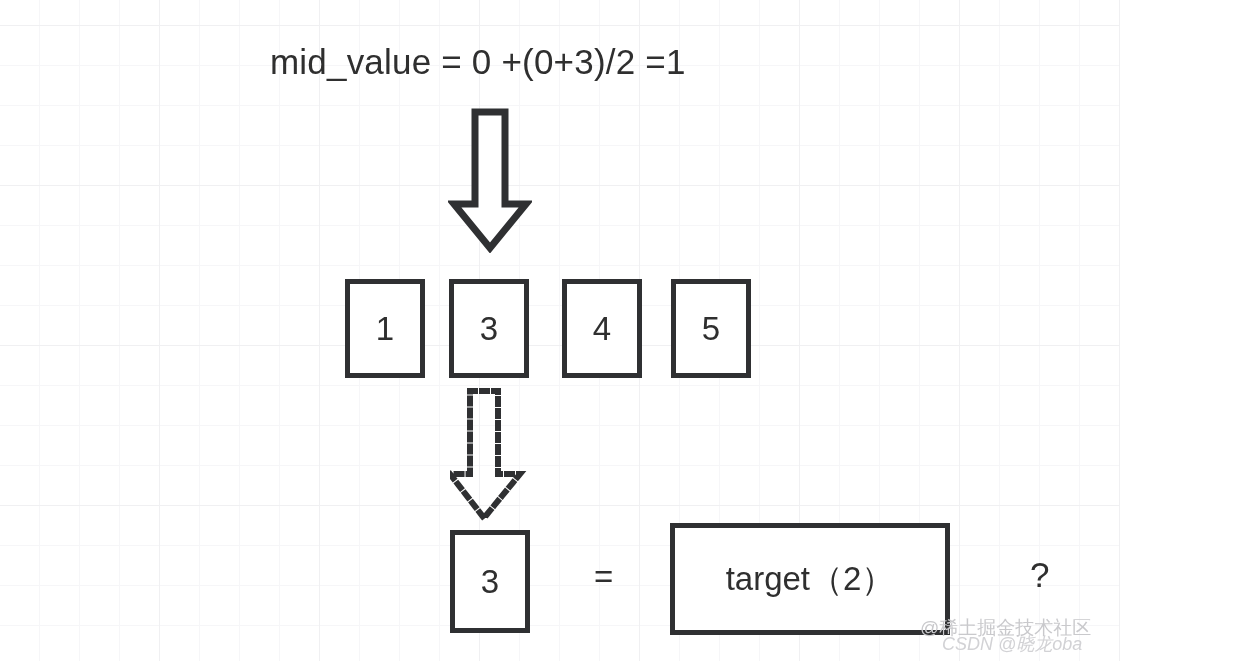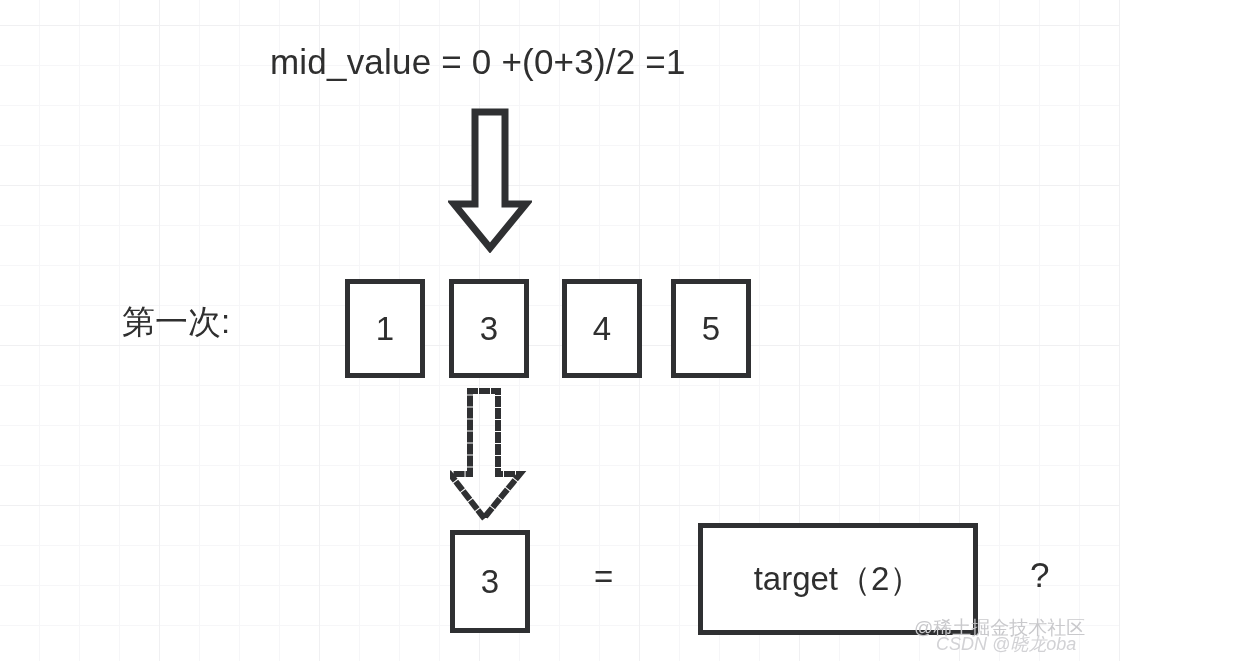--- a/index.html
+++ b/index.html
@@ -83,21 +83,20 @@
     height: 112px;
     box-sizing: border-box;
     border: 5px solid #2f3032;
     background: #ffffff;
     display: flex;
     align-items: center;
     justify-content: center;
     font-size: 33px;
     color: #2f2f2f;
     white-space: nowrap;
-    margin-left: 28px;
   }
 
   .equals-sign {
     position: absolute;
     left: 594px;
     top: 557px;
     font-size: 33px;
     line-height: 40px;
     color: #2f2f2f;
   }
@@ -122,21 +121,21 @@
   .dotted-arrow {
     position: absolute;
     left: 450px;
     top: 388px;
     width: 84px;
     height: 136px;
   }
 
   .watermark {
     position: absolute;
-    right: 6px;
+    right: 0;
     bottom: 4px;
     width: 200px;
     height: 46px;
   }
   .wm-line1 {
     position: absolute;
     left: 0;
     top: 4px;
     font-size: 19px;
     color: #c9c9cc;
@@ -152,21 +151,20 @@
     font-style: italic;
   }
 </style>
 </head>
 <body>
 
 <div id="canvas">
 
   <div class="formula-title">mid_value = 0 +(0+3)/2 =1</div>
 
-  <div class="round-label">第一次:</div>
 
   <div class="solid-arrow">
     <svg width="84" height="145" viewBox="0 0 84 145" xmlns="http://www.w3.org/2000/svg">
       <polygon points="27,4 57,4 57,96 78,96 42,140 6,96 27,96" fill="#ffffff" stroke="#2f3032" stroke-width="7" stroke-linejoin="miter"></polygon>
     </svg>
   </div>
 
   <div class="cell array-cell a0">1</div>
   <div class="cell array-cell a1">3</div>
   <div class="cell array-cell a2">4</div>

